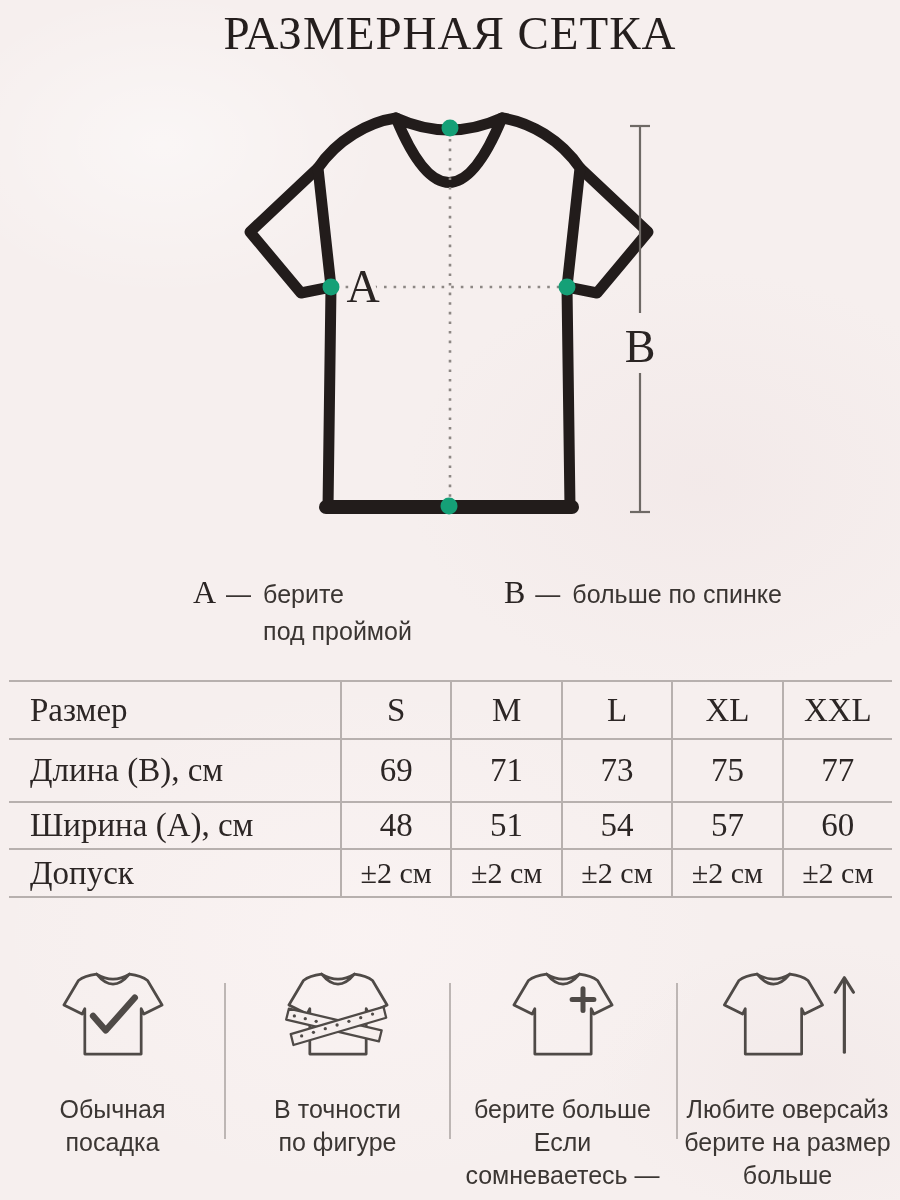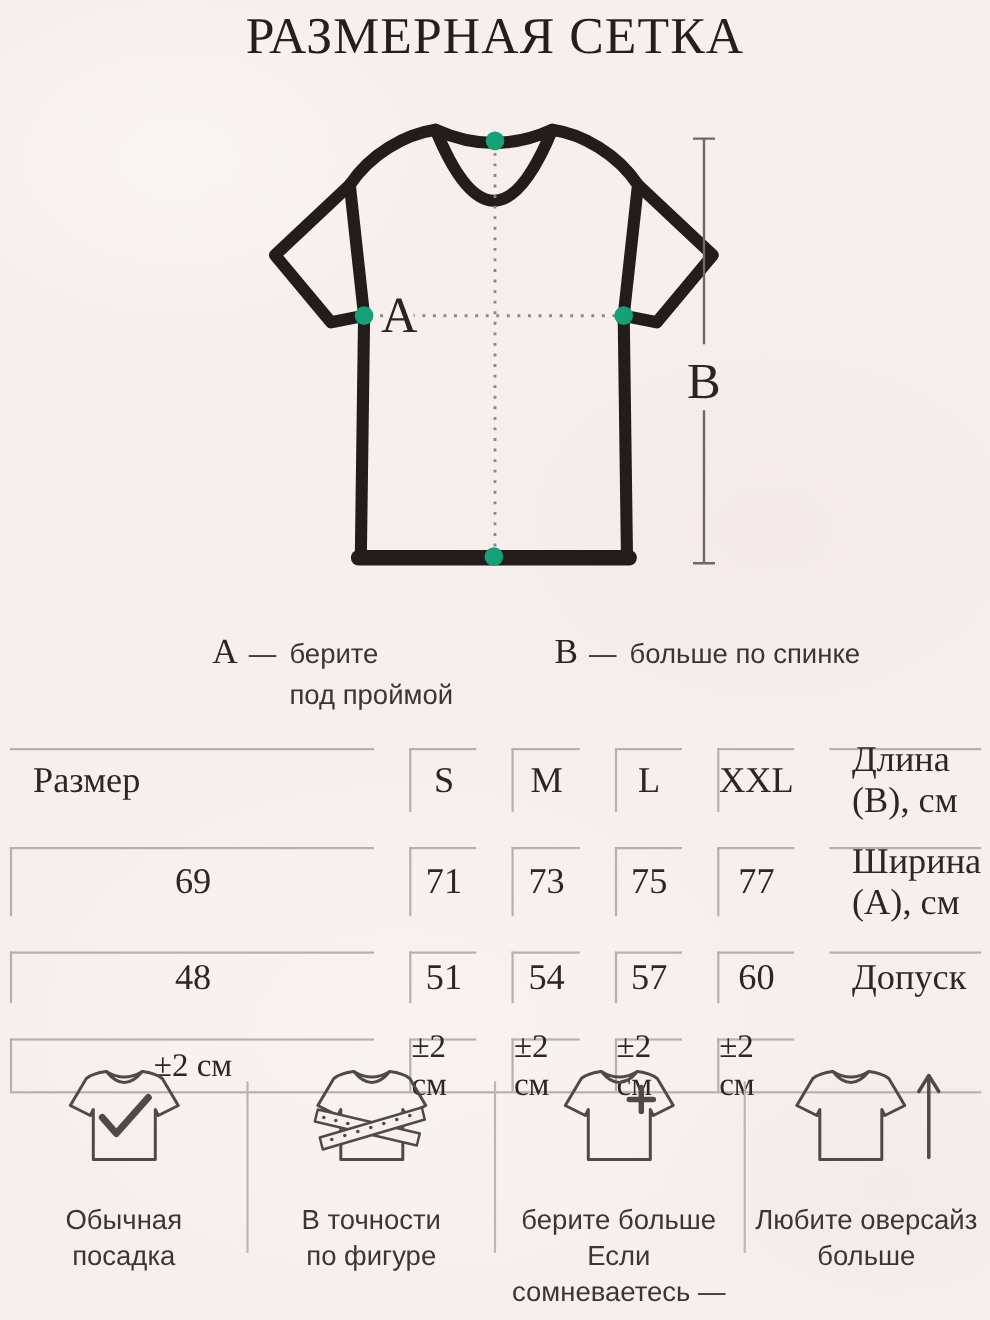--- a/index.html
+++ b/index.html
@@ -28,21 +28,21 @@
   .legend-line{display:block;}
   .legend-a{left:193px;top:574px;}
   .legend-b{left:504px;top:574px;}
 
   
   .size-table{
     position:absolute;left:9px;top:680px;width:883px;
     display:grid;grid-template-columns:331px repeat(5,1fr);
     grid-template-rows:58px 63px 47px 48px;
     border-bottom:2px solid #b7b0ae;
-    font-family:"Liberation Serif",serif;font-size:33px;color:#2c2625;gap:32px;
+    font-family:"Liberation Serif",serif;font-size:33px;color:#2c2625;
   }
   .size-table .cell{
     display:flex;align-items:center;justify-content:center;
     border-top:2px solid #b7b0ae;
   }
   .size-table .label{justify-content:flex-start;padding-left:21px;}
   .size-table .vline{border-left:2px solid #b7b0ae;}
   .size-table .tol{font-size:30px;}
 
   
@@ -105,20 +105,21 @@
     <span class="legend-lines">
       <span class="legend-line">больше по спинке</span>
     </span>
   </div>
 
   <div class="size-table">
     <div class="cell label">Размер</div>
     <div class="cell vline">S</div>
     <div class="cell vline">M</div>
     <div class="cell vline">L</div>
+    <div class="cell vline">XL</div>
     <div class="cell vline">XXL</div>
 
     <div class="cell label">Длина (В), см</div>
     <div class="cell vline">69</div>
     <div class="cell vline">71</div>
     <div class="cell vline">73</div>
     <div class="cell vline">75</div>
     <div class="cell vline">77</div>
 
     <div class="cell label">Ширина (А), см</div>
@@ -212,20 +213,21 @@
             <path d="M46,10 Q64,21 82,10 M46,10 Q64,32 82,10"></path>
           </g>
           <g fill="none" stroke="#4f4a47" stroke-width="3.5" stroke-linejoin="round" stroke-linecap="round">
             <path d="M142,96 L142,16"></path>
             <path d="M132,30 L142,14 L152,30"></path>
           </g>
         </svg>
       </div>
       <div class="footer-label">
         <span>Любите оверсайз</span>
+        <span>берите на размер</span>
         <span>больше</span>
       </div>
     </div>
 
   </div>
 
   <div class="fdivider d1"></div>
   <div class="fdivider d2"></div>
   <div class="fdivider d3"></div>
 

